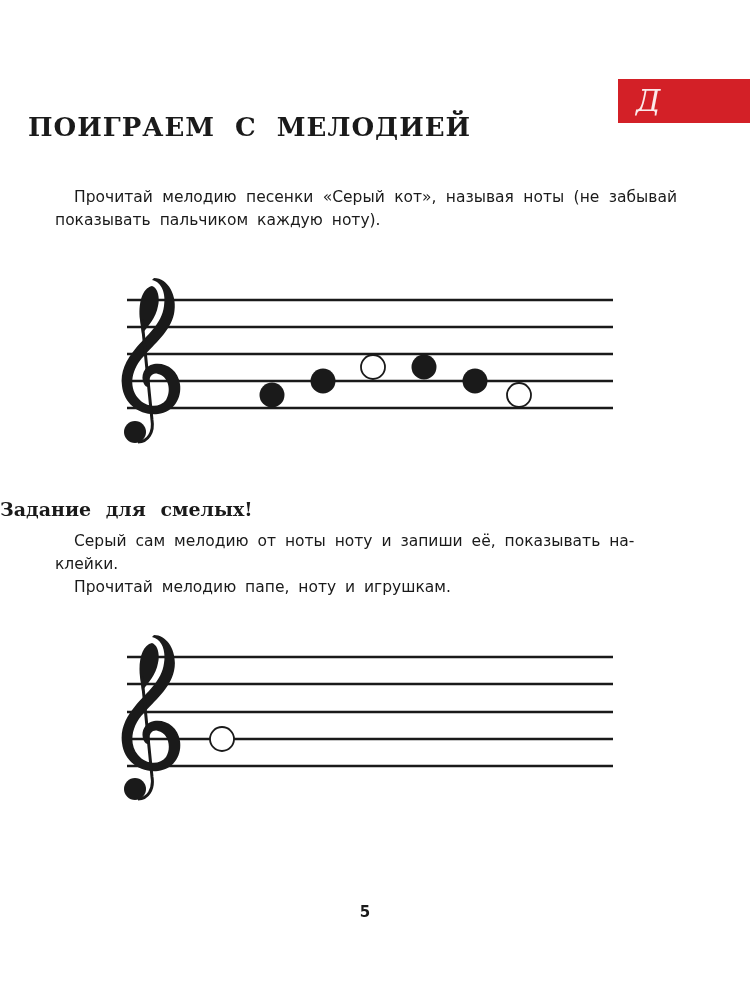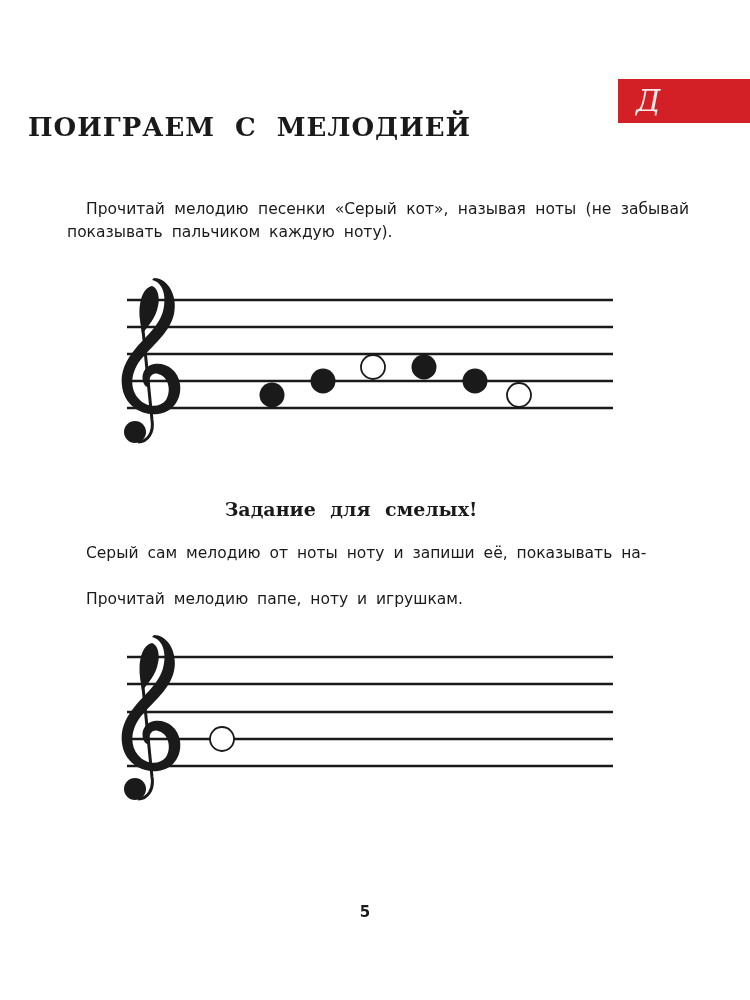--- a/index.html
+++ b/index.html
@@ -18,27 +18,27 @@
     line-height: 36px; font-weight: normal;
   }
   .page-title {
     position: absolute; left: 16px; width: 675px; top: 100px; 
     font-family: "DejaVu Serif", "Liberation Serif", serif; font-weight: bold;
     font-size: 26px; letter-spacing: 1px; word-spacing: 10px; color: #1a1a1a;
     margin: 12px;
   }
   .para {
     position: absolute; left: 55px; width: 622px; font-size: 15.5px;
-    line-height: 23px; text-align: justify; margin: 12px; color: #1a1a1a;
+    line-height: 23px; text-align: justify; margin: 0; color: #1a1a1a;
     word-spacing: 4px;
   }
   .para .indent { display: inline-block; width: 19px; }
   .para b { font-weight: normal; }
   .subtitle {
-    position: absolute; left: 0; width: 702px; top: 498px; text-align: center;
+    position: absolute; left: 0; width: 702px; top: 498px; text-align: left;
     font-family: "DejaVu Serif", "Liberation Serif", serif; font-weight: bold;
     font-size: 19px; word-spacing: 8px; margin: 0; color: #1a1a1a;
   }
   .staff { position: absolute; left: 0; top: 0; }
   .page-number {
     position: absolute; left: 355px; top: 903px; width: 20px; text-align: center;
     font-size: 15px; font-weight: bold; color: #1a1a1a;
   }
 </style>
 </head>
@@ -75,20 +75,21 @@
     <circle cx="424" cy="367" r="12.5" fill="#1a1a1a"></circle>
     <circle cx="475" cy="381" r="12.5" fill="#1a1a1a"></circle>
     <circle cx="519" cy="395" r="12" fill="#ffffff" stroke="#1a1a1a" stroke-width="1.8"></circle>
   </g>
 </svg>
 
 <h2 class="subtitle">Задание для смелых!</h2>
 
 <p class="para" style="top:530px;">
   <span class="indent"></span><span>Серый </span><b>сам</b><span> мелодию от ноты </span><b>ноту</b><span> и запиши её, показывать на-</span>
+  <span style="display:block;text-align:left;">клейки.</span>
 </p>
 
 <p class="para" style="top:576px;text-align:left;">
   <span class="indent"></span><span>Прочитай мелодию папе, ноту и игрушкам.</span>
 </p>
 
 <svg class="staff" width="750" height="830" viewBox="0 0 750 830" style="top:0;">
   <g stroke="#1a1a1a" stroke-width="2.5">
     <line x1="127" y1="657" x2="613" y2="657"></line>
     <line x1="127" y1="684" x2="613" y2="684"></line>

